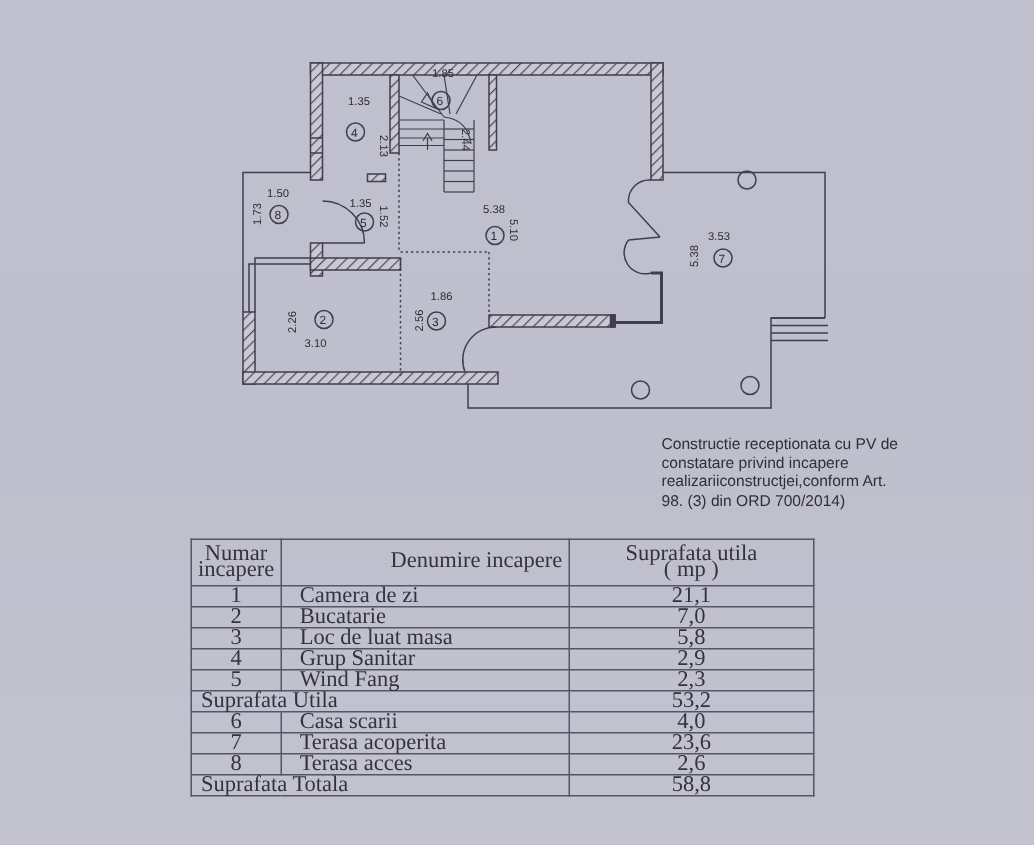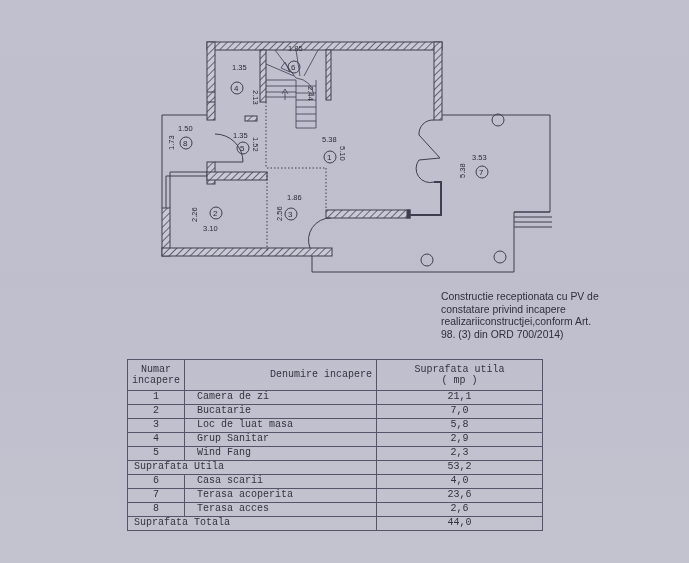--- a/index.html
+++ b/index.html
@@ -17,22 +17,22 @@
   .plan { position: absolute; left: 0; top: 0; }
   .plan text { font-family: "Liberation Sans", sans-serif; fill: #2c2c38; }
   .note {
     position: absolute; left: 441px; top: 291px; width: 190px;
     font-size: 10.4px; line-height: 12.6px; color: #2f2f3c;
   }
   .note span { display: block; white-space: nowrap; }
   table.rooms {
     position: absolute; left: 127px; top: 359px; width: 416px;
     border-collapse: collapse;
-    font-family: Liberation Mono, monospace;
-    font-size: 10px; color: #33333f;
+    font-family: Liberation Serif, serif;
+    font-size: 15px; color: #33333f;
   }
   table.rooms td, table.rooms th {
     border: 1px solid #55556a; padding: 0 4px; height: 13px; line-height: 12.5px;
     font-weight: normal;
   }
   table.rooms th { height: 30px; line-height: 11.5px; }
   .c-num { width: 40px; text-align: center; }
   .c-name { width: 175px; text-align: left; padding-left: 12px !important; }
   .c-area { text-align: center; }
   .sum-label { text-align: left; padding-left: 6px !important; }
@@ -225,17 +225,17 @@
       <td class="c-name">Terasa acoperita</td>
       <td class="c-area">23,6</td>
     </tr>
     <tr>
       <td class="c-num">8</td>
       <td class="c-name">Terasa acces</td>
       <td class="c-area">2,6</td>
     </tr>
     <tr>
       <td class="sum-label" colspan="2">Suprafata Totala</td>
-      <td class="c-area">44,0</td>
+      <td class="c-area">58,8</td>
     </tr>
   </tbody>
     </table>
 </div>
 
 </body></html>

